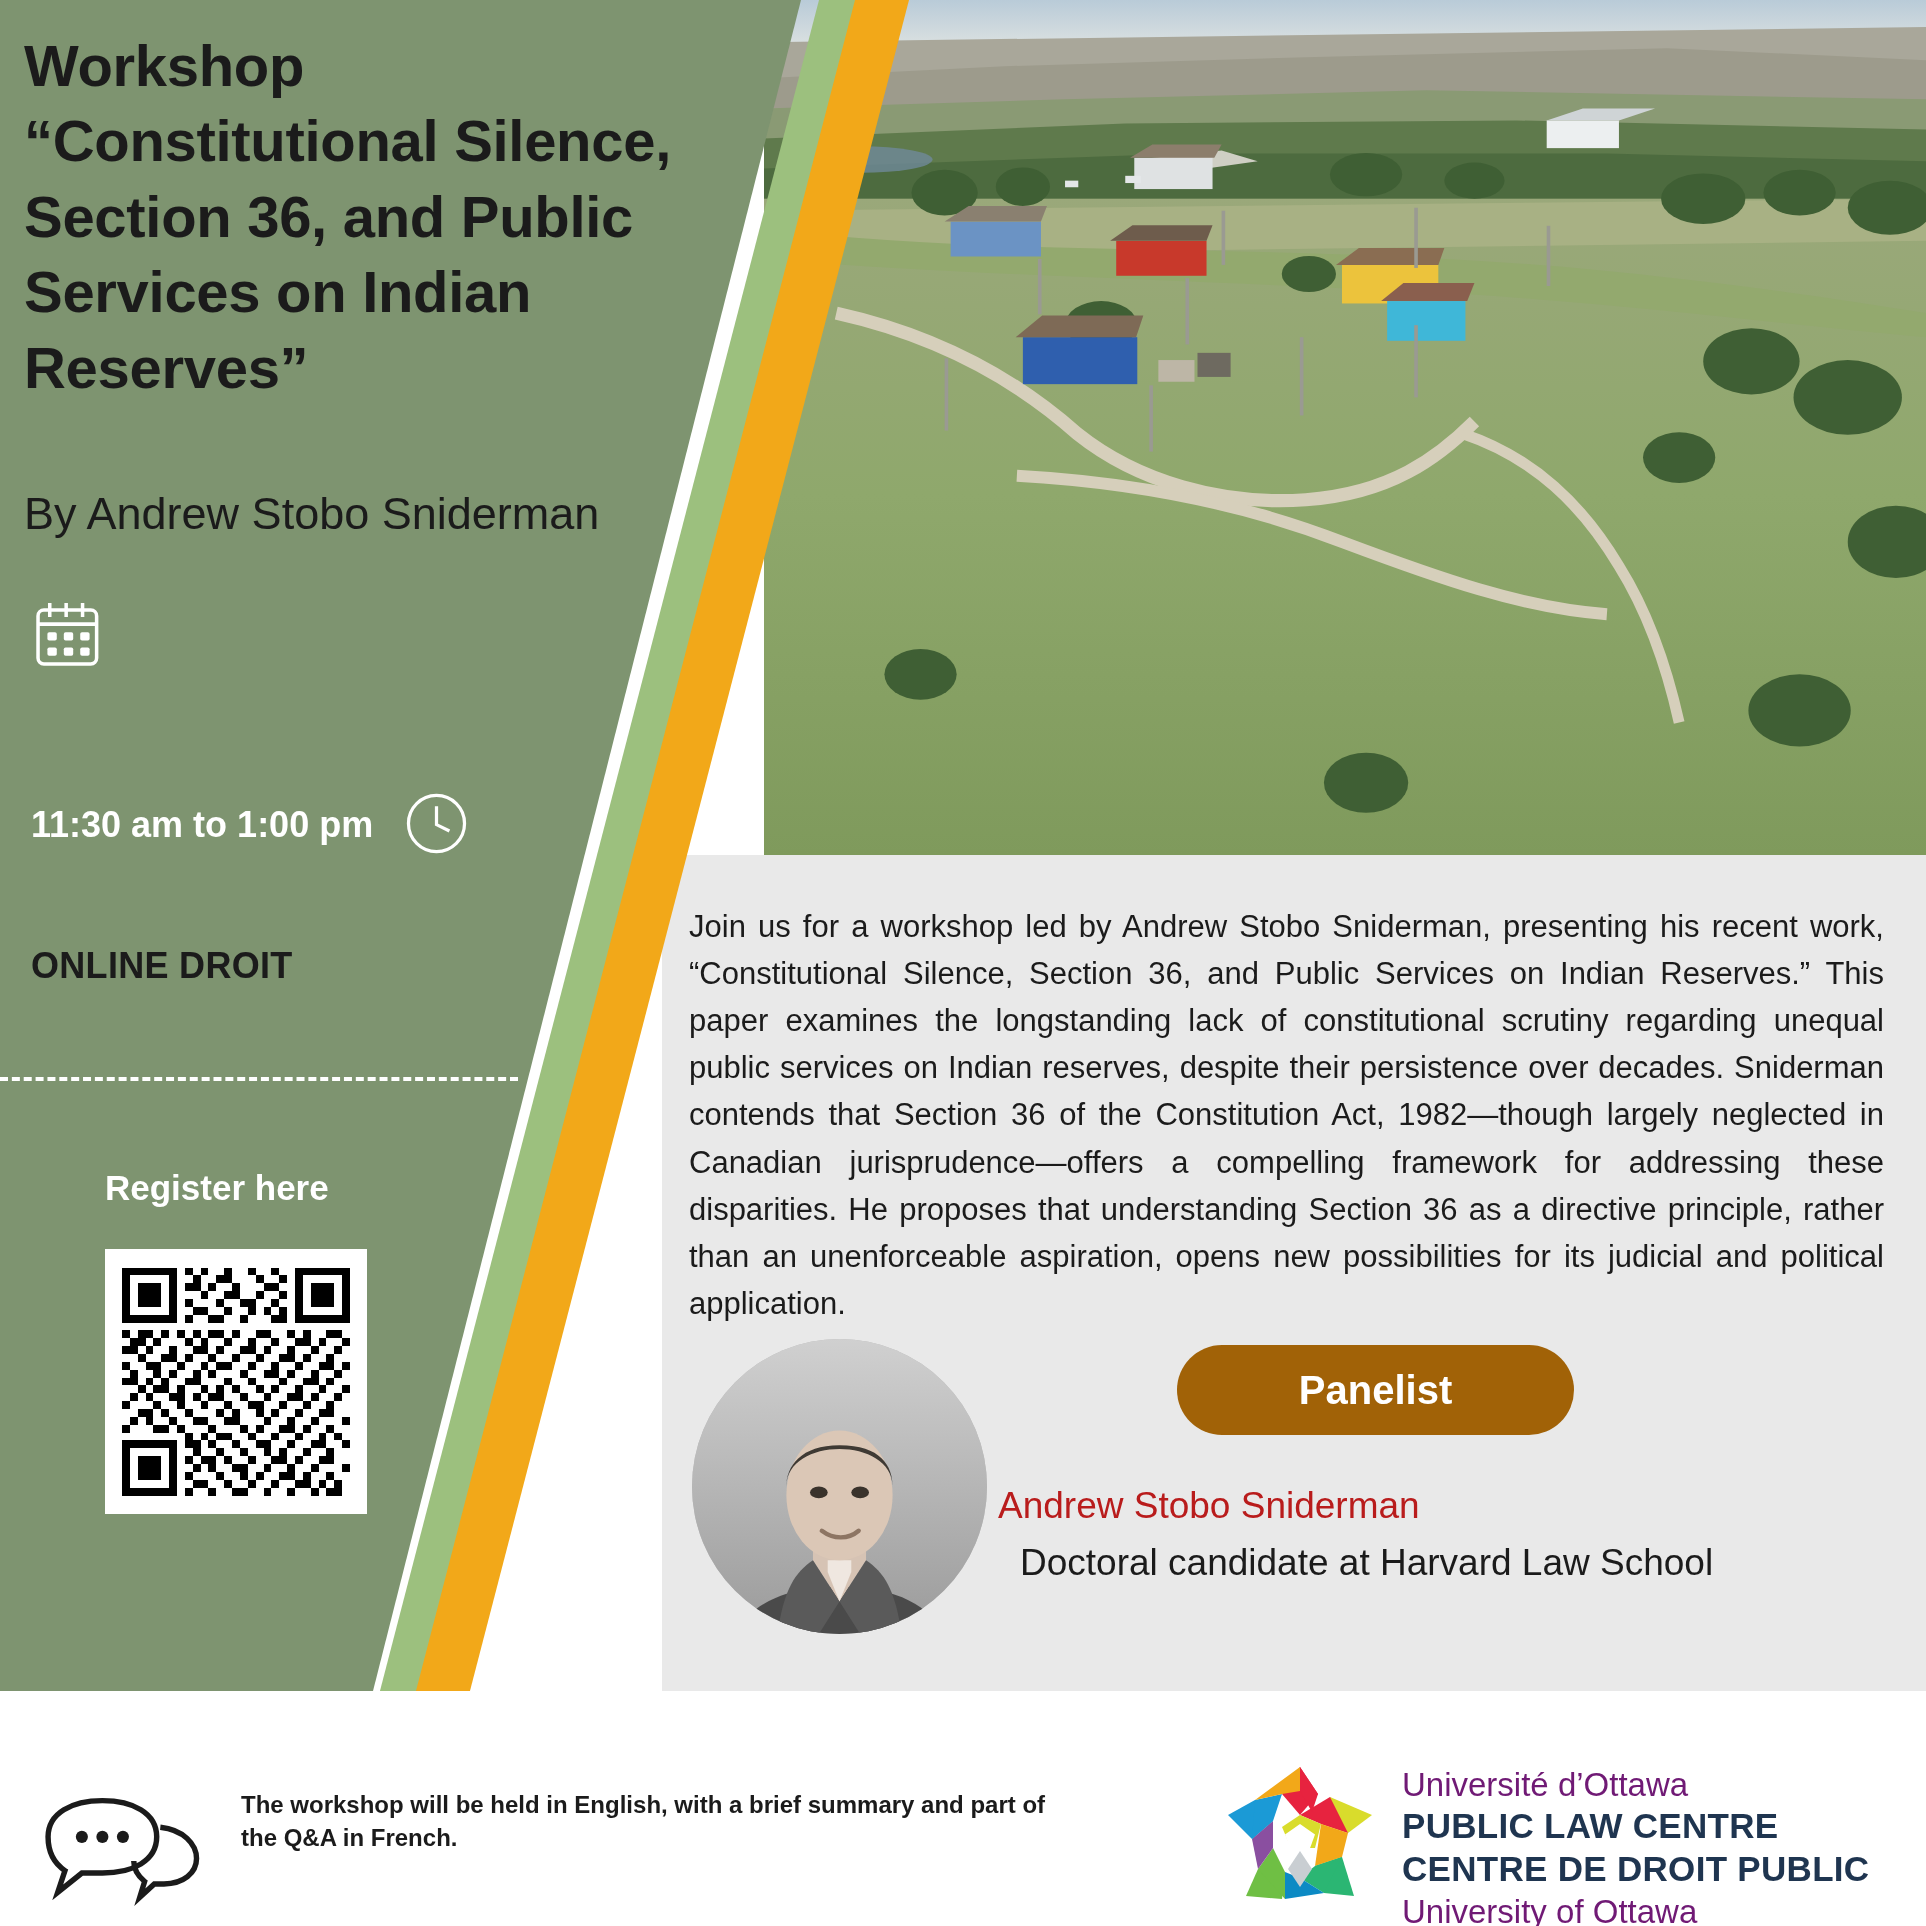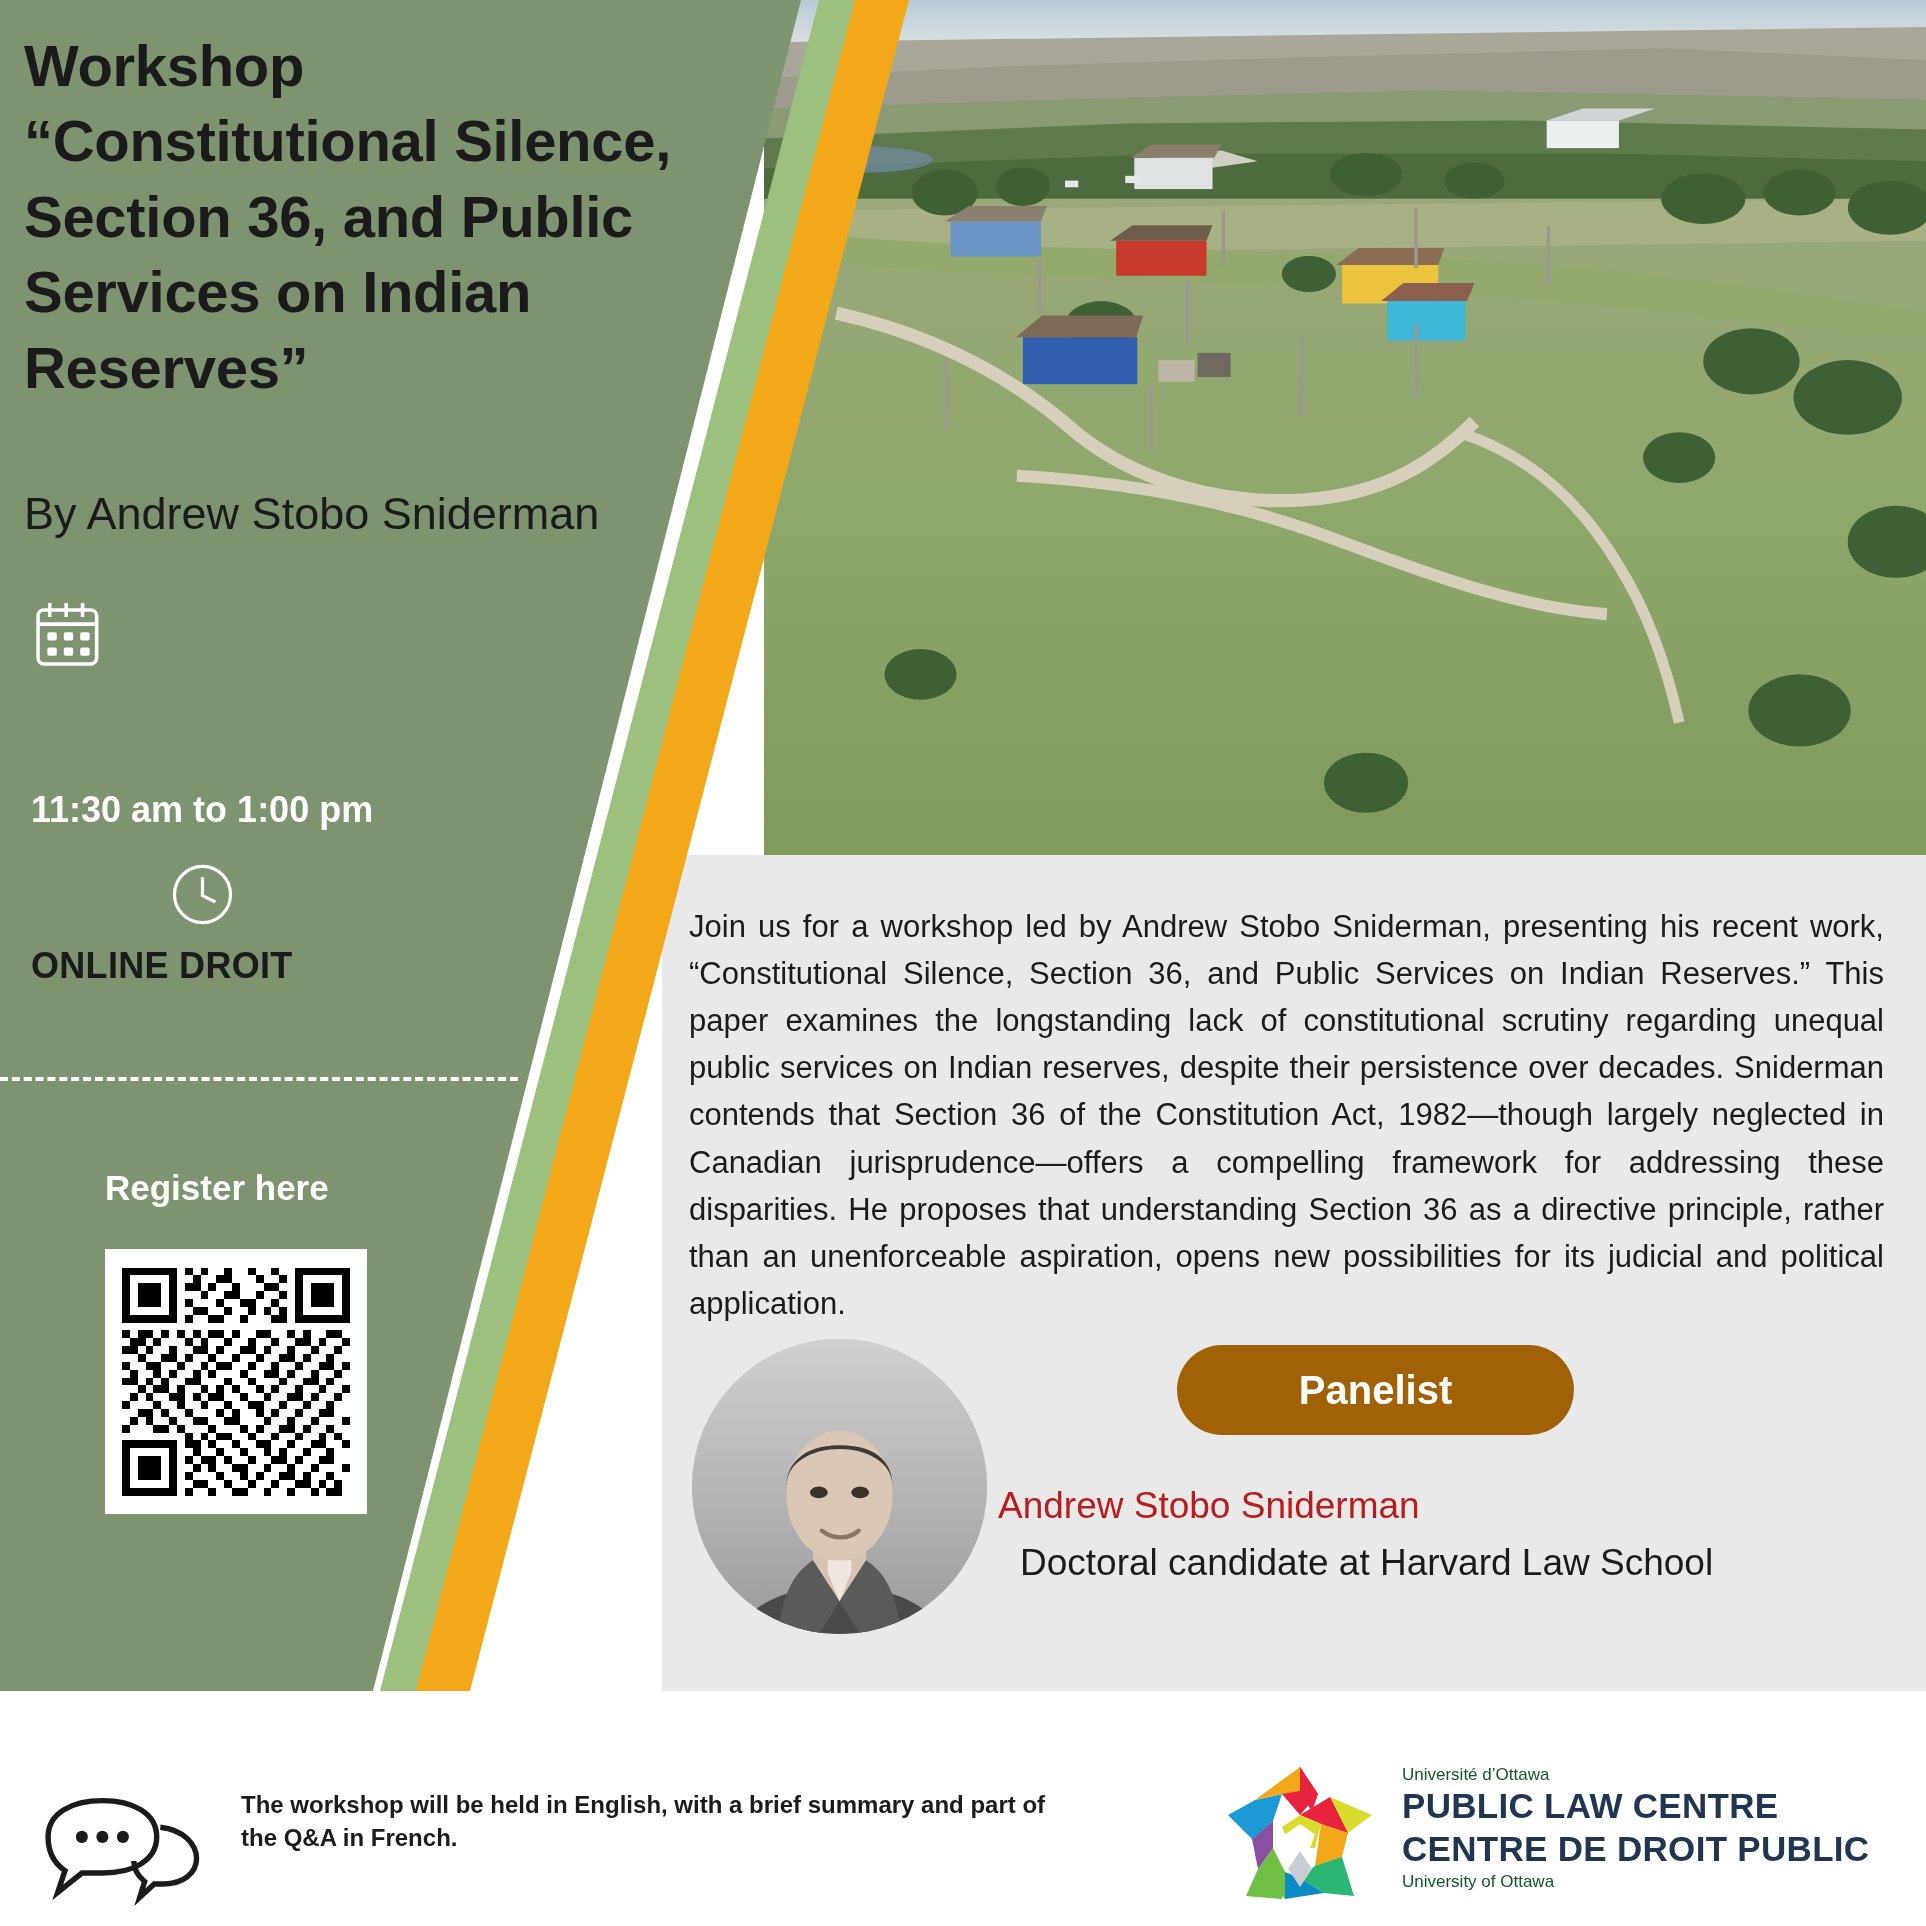--- a/index.html
+++ b/index.html
@@ -101,21 +101,20 @@
     letter-spacing: 0.3px;
   }
 
   .time-row {
     position: absolute;
     left: 31px; top: 789px;
     z-index: 6;
     display: flex;
     align-items: center;
     gap: 29px;
-    flex-direction: column;
   }
   .time-text {
     color: #ffffff;
     font-size: 36px;
     font-weight: bold;
   }
 
   .online-event {
     position: absolute;
     left: 31px; top: 945px;
@@ -239,22 +238,22 @@
     width: 150px; height: 150px;
     z-index: 8;
   }
   .uo-text {
     position: absolute;
     left: 1402px; top: 1764px;
     z-index: 8;
     color: #2c3e50;
   }
   .uo-line-small {
-    font-size: 17px;
-    color: #14532d;
+    font-size: 33px;
+    color: #701a75;
     line-height: 1.25;
   }
   .uo-line-big {
     font-size: 35px;
     font-weight: bold;
     color: #1f3550;
     line-height: 1.22;
     letter-spacing: 0.3px;
   }
 </style>

